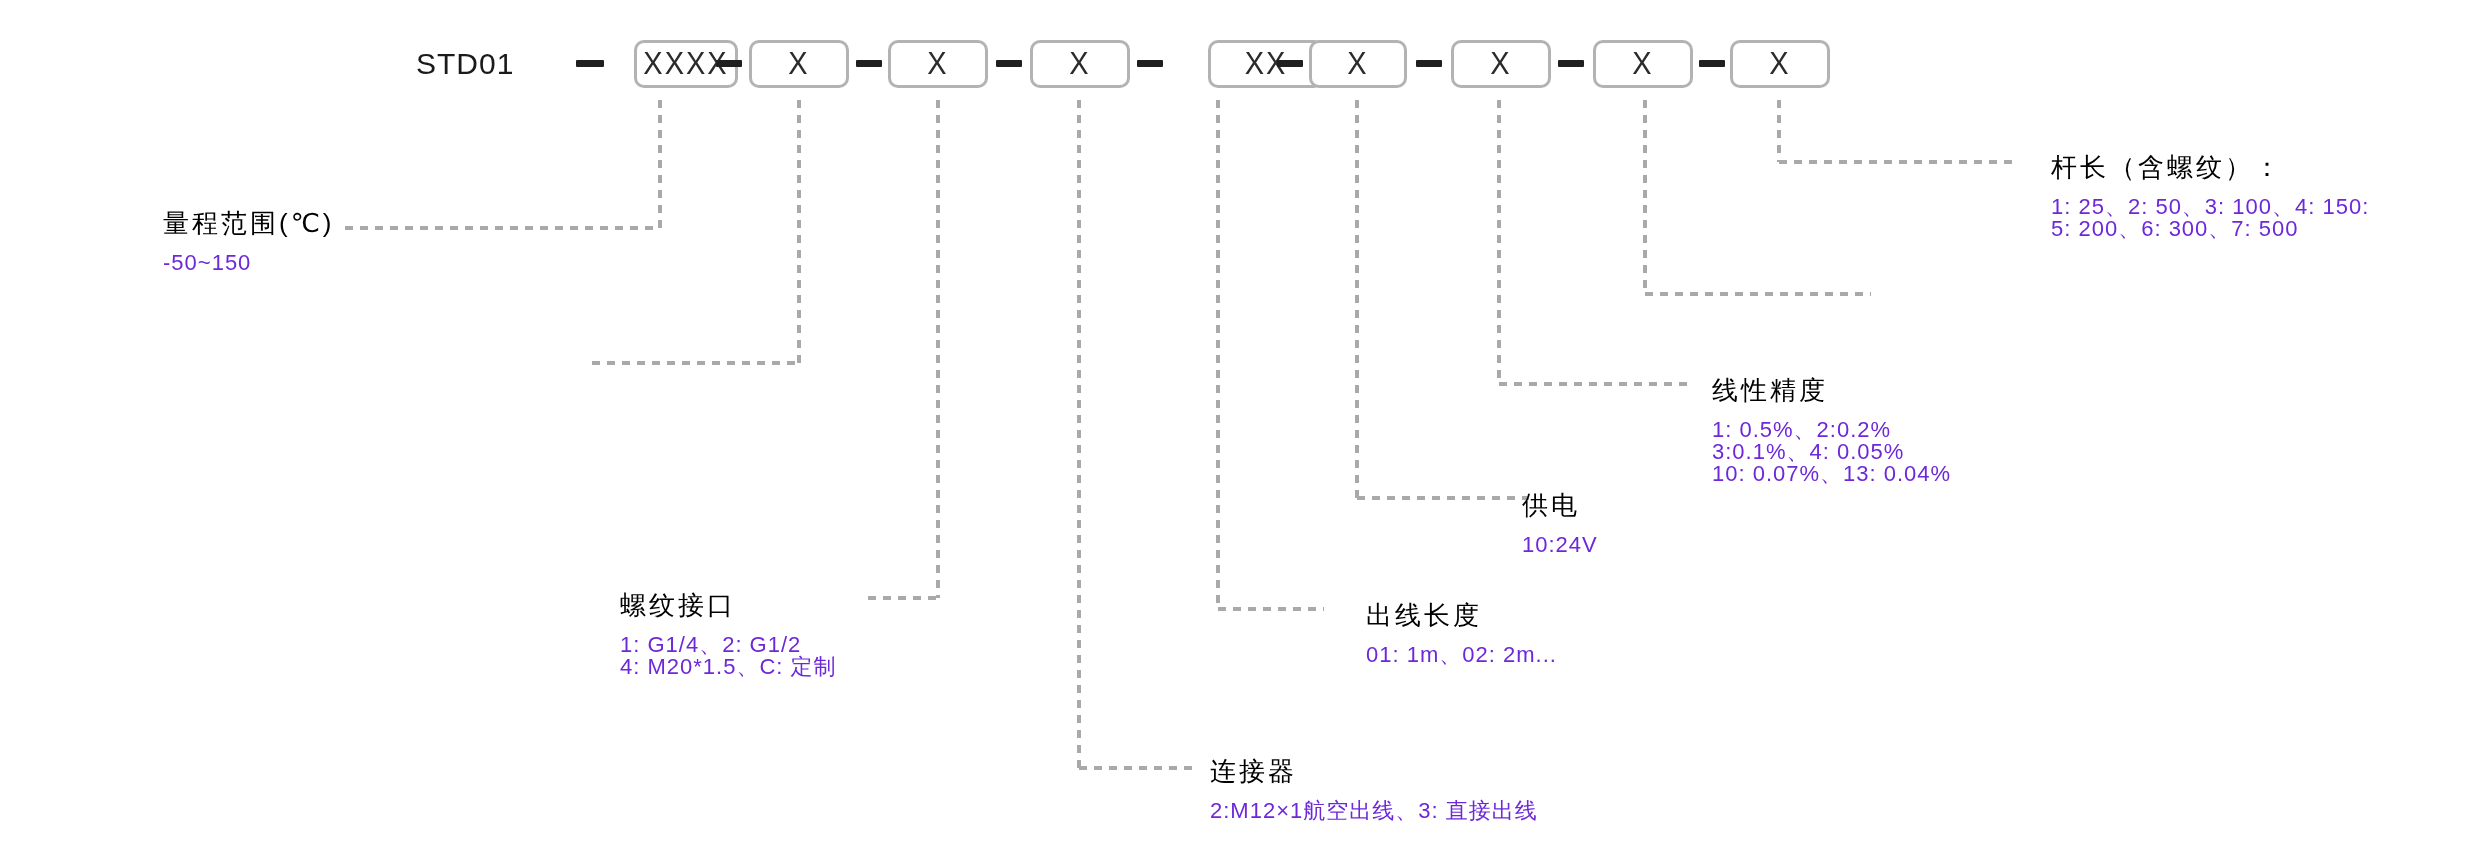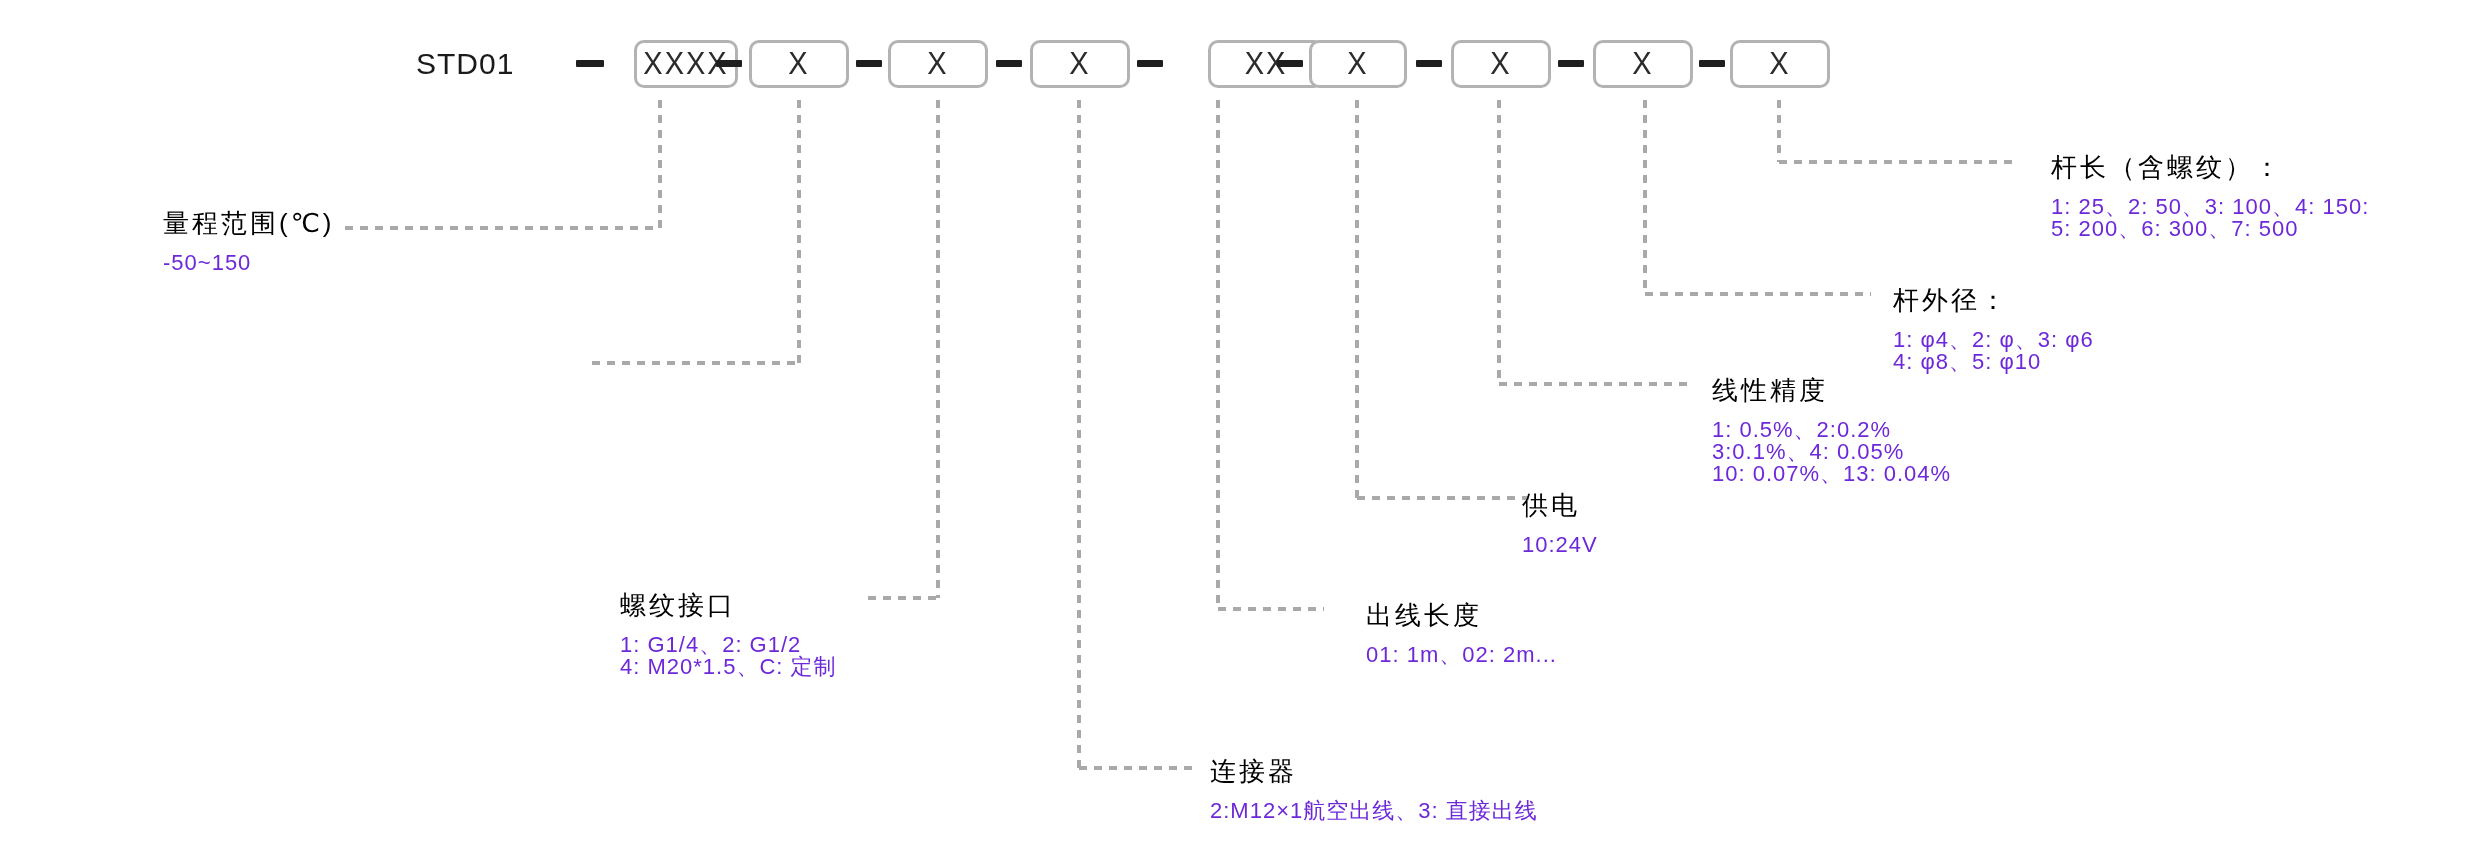--- a/index.html
+++ b/index.html
@@ -130,25 +130,20 @@
     <div class="f-line">10:24V</div>
   </section>
 
   <section class="feature f7">
     <h2 class="f-title">线性精度</h2>
     <div class="f-line">1: 0.5%、2:0.2%</div>
     <div class="f-line">3:0.1%、4: 0.05%</div>
     <div class="f-line">10: 0.07%、13: 0.04%</div>
   </section>
 
-  <section class="feature f8">
-    <h2 class="f-title">杆外径：</h2>
-    <div class="f-line">1: φ4、2: φ、3: φ6</div>
-    <div class="f-line">4: φ8、5: φ10</div>
-  </section>
 
   <section class="feature f9">
     <h2 class="f-title">杆长（含螺纹）：</h2>
     <div class="f-line">1: 25、2: 50、3: 100、4: 150:</div>
     <div class="f-line">5: 200、6: 300、7: 500</div>
   </section>
 
 </div>
 
 </body></html>

